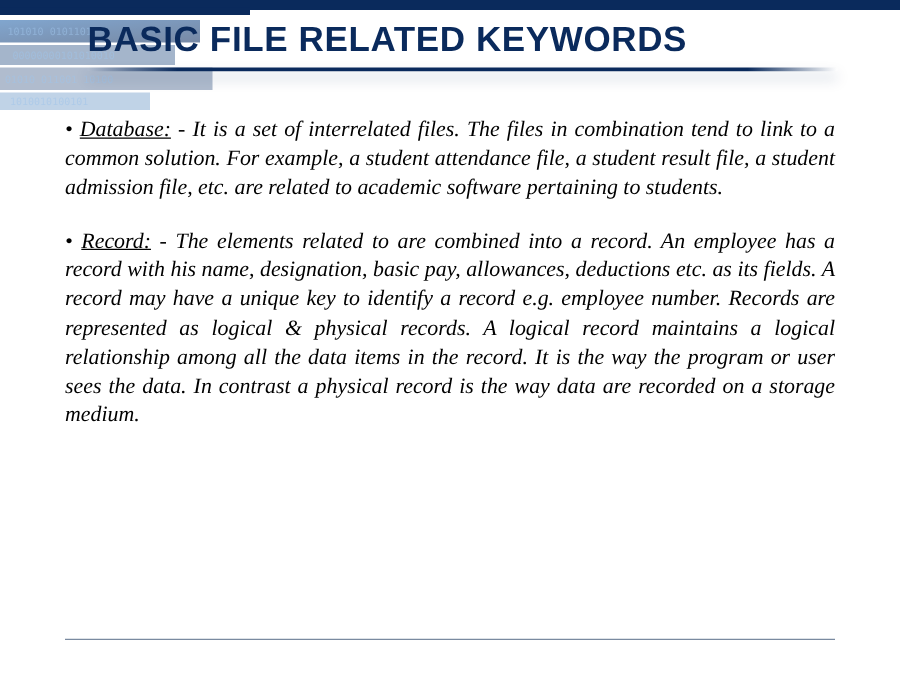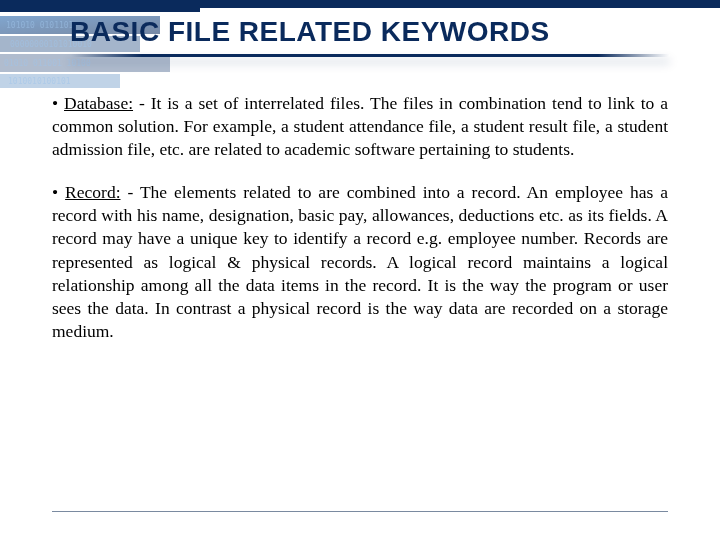--- a/index.html
+++ b/index.html
@@ -52,20 +52,21 @@
     left: 52px;
     right: 52px;
     bottom: 34px;
     font-size: 17.5px;
     line-height: 1.32;
     color: #000;
   }
   .para {
     text-align: justify;
     margin-bottom: 20px;
+    font-style: italic;
   }
   .underline { text-decoration: underline; }
   .bottom-line {
     position: absolute;
     left: 52px;
     right: 52px;
     bottom: 28px;
     height: 1px;
     background: #7a8aa0;
   }

